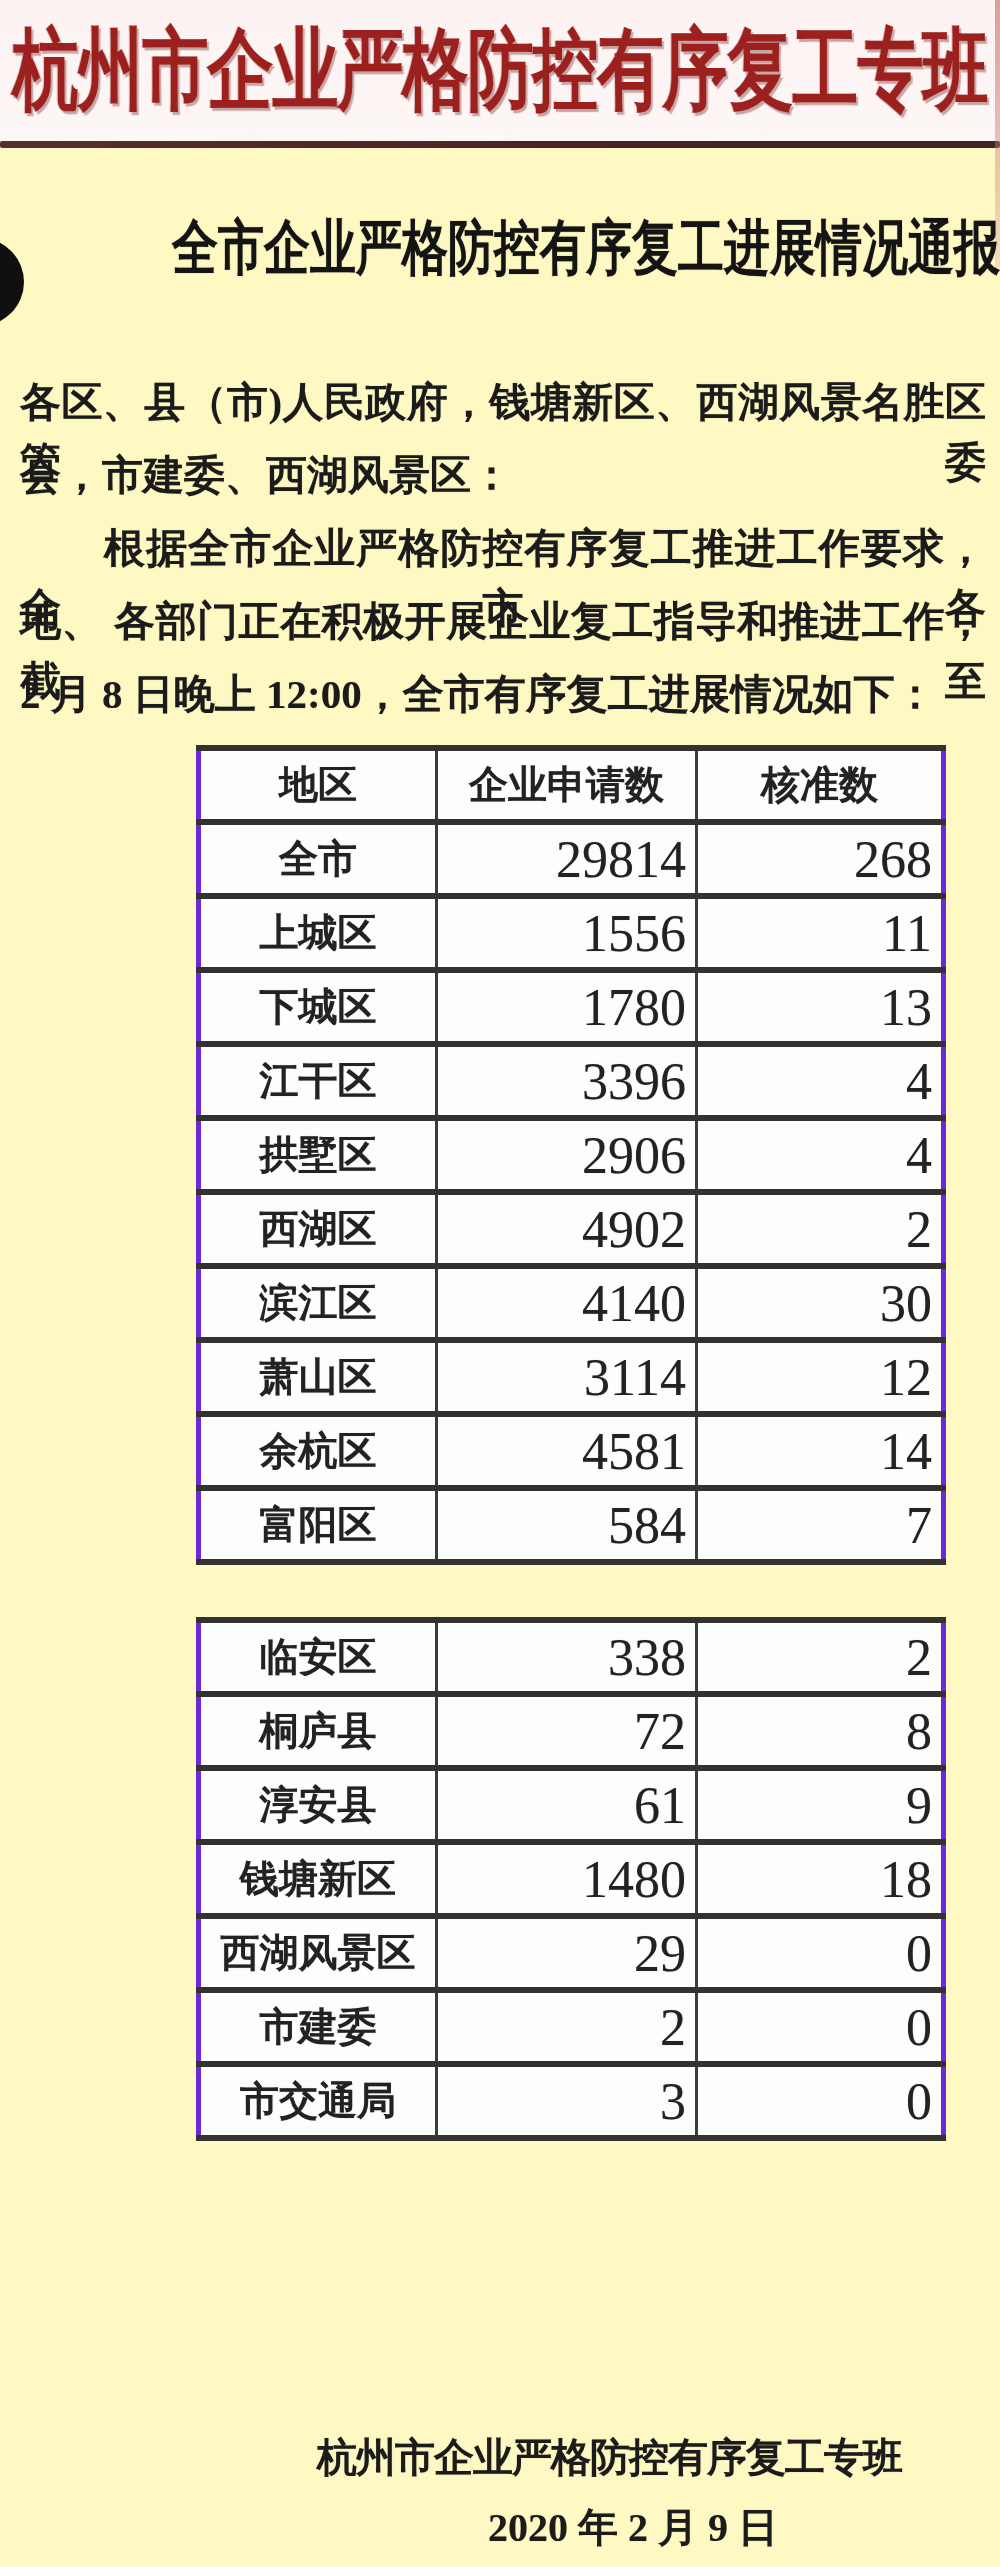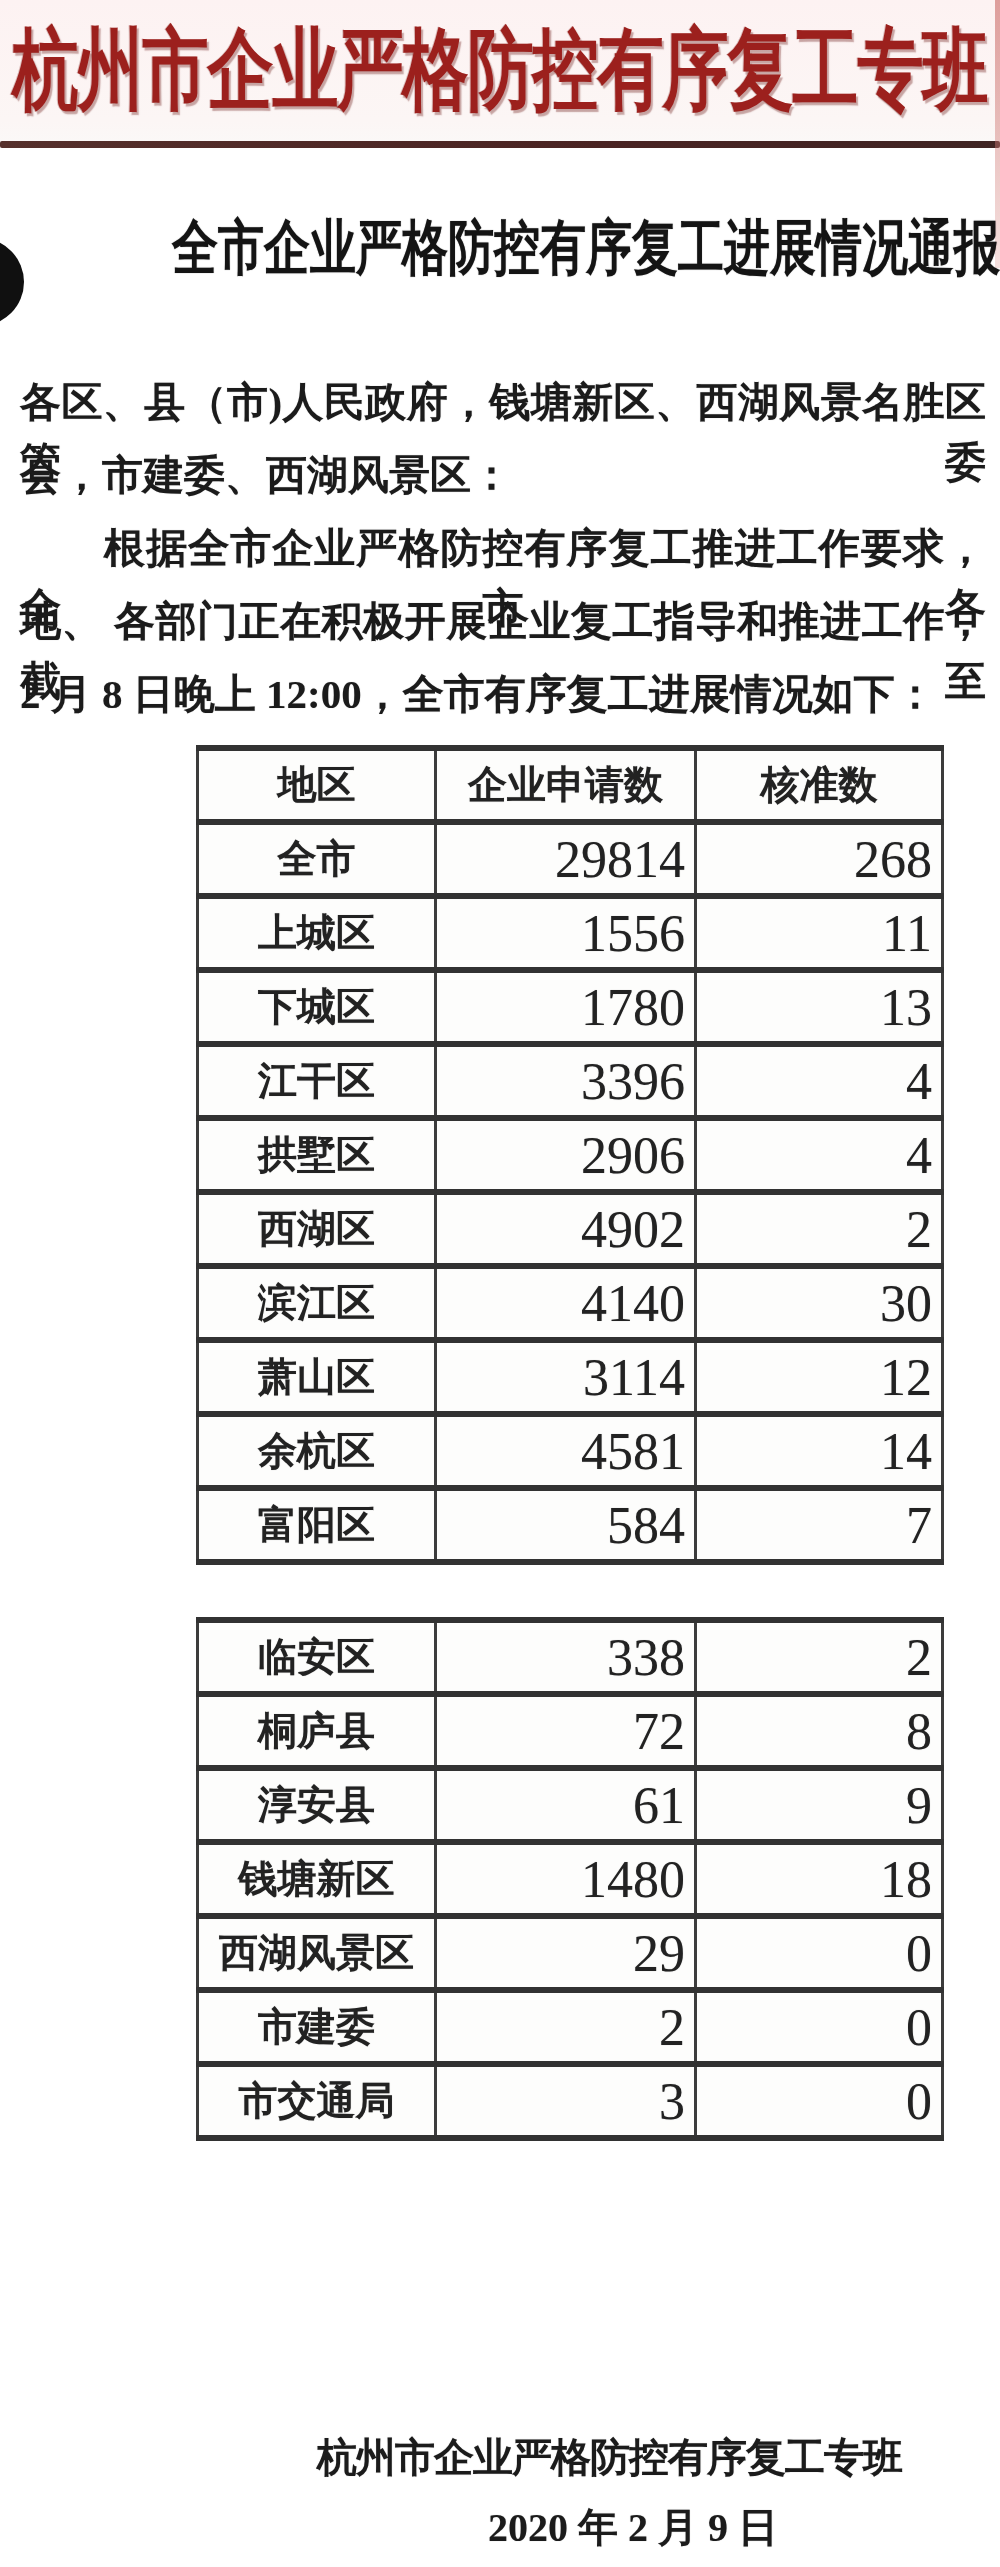--- a/index.html
+++ b/index.html
@@ -1,20 +1,20 @@
 <!DOCTYPE html>
 <html><head>
 <meta charset="utf-8">
 <style>
   html,body{margin:0;padding:0;background:#e9e7e6;}
   .page{
     position:relative;
     width:1000px;height:2567px;
     margin:0 auto;
-    background:#ffffff;
+    background:#fef9c3;
     overflow:hidden;
     font-family:"Liberation Serif","DejaVu Serif",serif;
     color:#1e1e1e;
   }
   
   .banner-bg{
     position:absolute;top:0;left:0;right:0;height:142px;
     background:linear-gradient(180deg,#fdf2f2 0%,#fcf6f5 85%,#fbf8f7 100%);
   }
   .banner{
@@ -63,21 +63,21 @@
   .body-line{height:73px;line-height:60px;white-space:nowrap;}
   .body-line.just{white-space:normal;text-align:justify;text-align-last:justify;}
   
   table.t{
     position:absolute;left:196px;width:745px;
     border-collapse:collapse;table-layout:fixed;
     background:#fdfdfc;
   }
   .t1{top:745px;}
   .t2{top:1617px;}
-  table.t{border:2px solid #6d28d9;}
+  table.t{border:5px solid #6d28d9;}
   .t th,.t td{
     border-left:3px solid #3c3c3c;border-right:3px solid #3c3c3c;
     border-top:6px solid #323232;border-bottom:6px solid #323232;
     height:68px;padding:0;
     font-size:39px;color:#222;
     text-shadow:0 0 1px rgba(0,0,0,.3);
   }
   .t th{font-weight:700;text-align:center;}
   .t td.c-region{font-weight:700;text-align:center;}
   .t td.c-num{font-weight:400;text-align:right;padding-right:9px;font-size:52px;}

